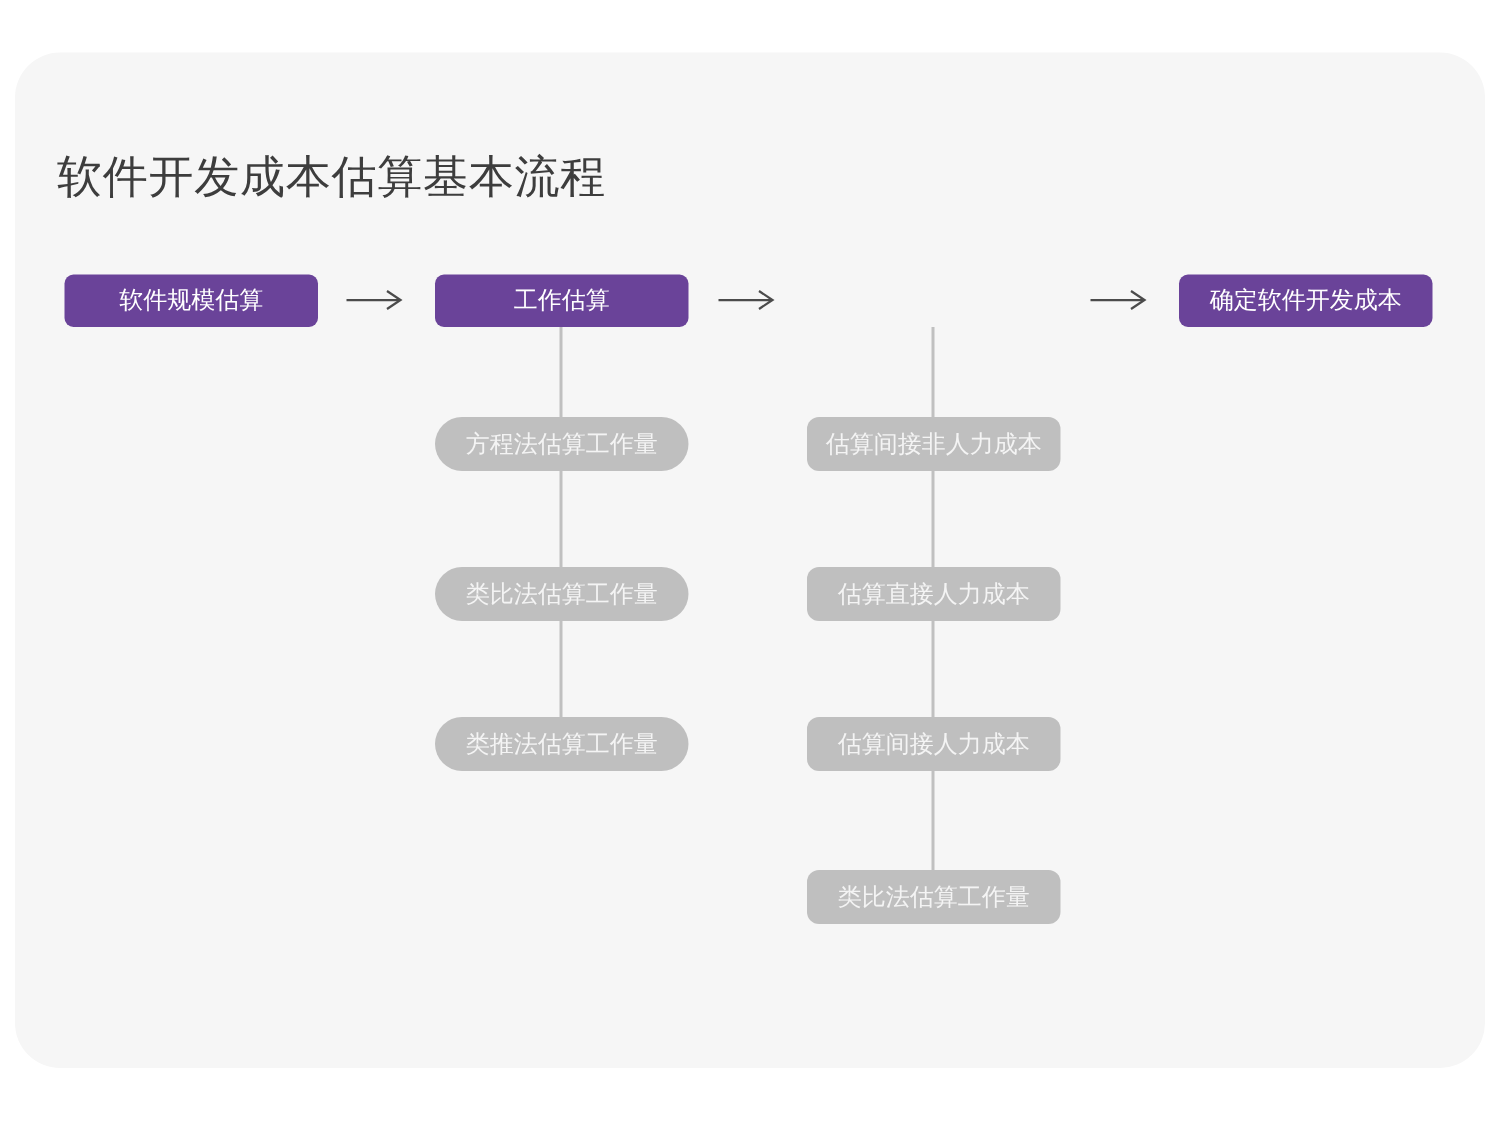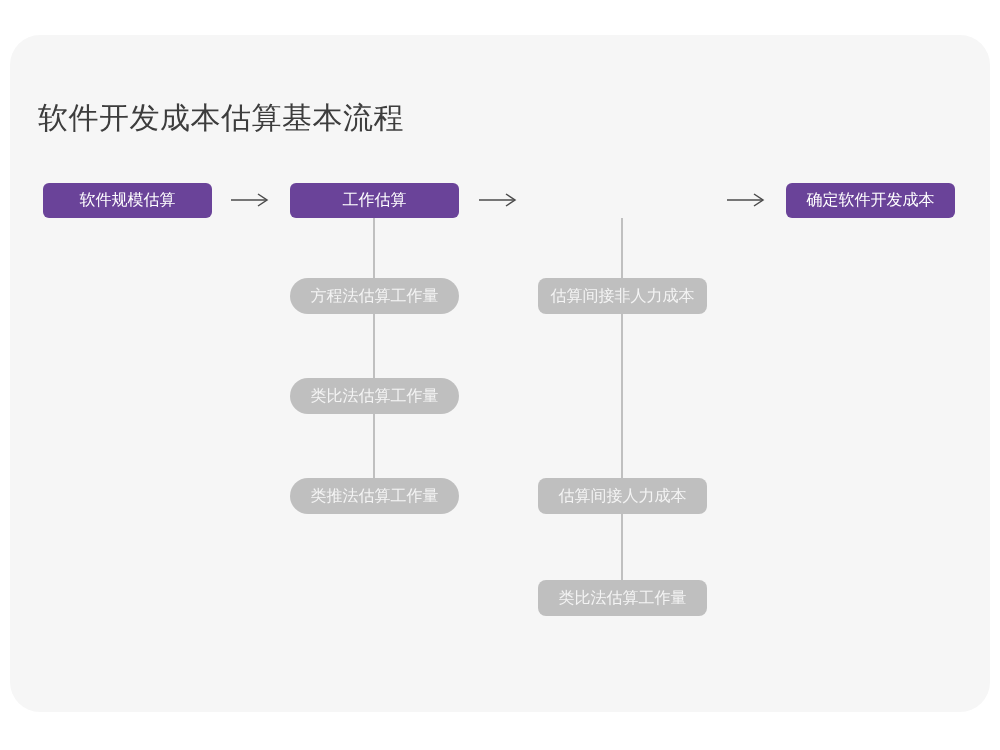--- a/index.html
+++ b/index.html
@@ -143,20 +143,23 @@
   <div class="sub-box col1 row-1">
     <span>类比法估算工作量</span>
   </div>
   <div class="sub-box col1 row-2">
     <span>类推法估算工作量</span>
   </div>
 
   <div class="sub-box col2 row-0">
     <span>估算间接非人力成本</span>
   </div>
+  <div class="sub-box col2 row-1">
+    <span>估算直接人力成本</span>
+  </div>
   <div class="sub-box col2 row-2">
     <span>估算间接人力成本</span>
   </div>
   <div class="sub-box col2 row-3">
     <span>类比法估算工作量</span>
   </div>
 
 </div>
 
 </body></html>

